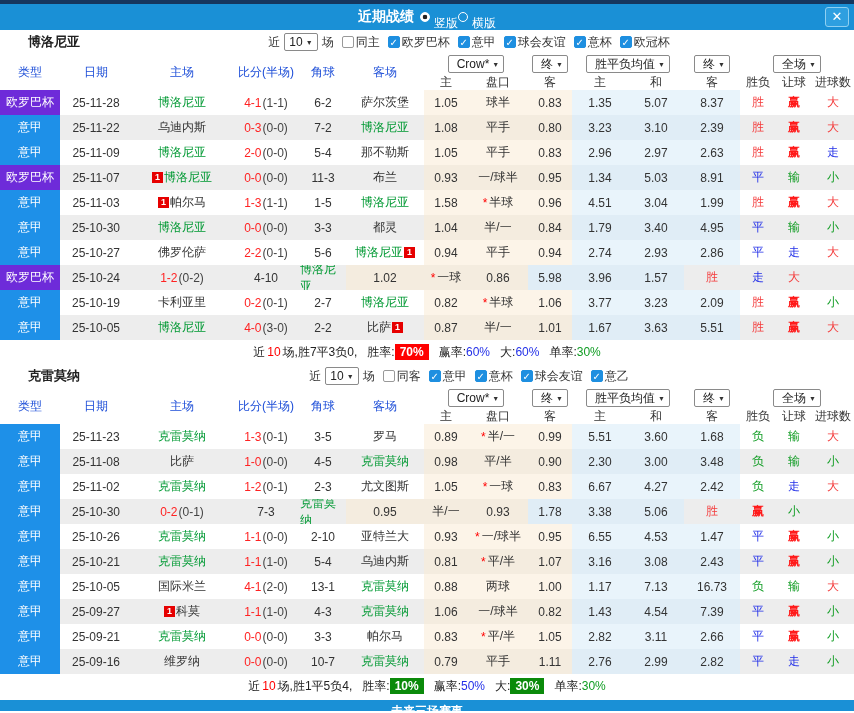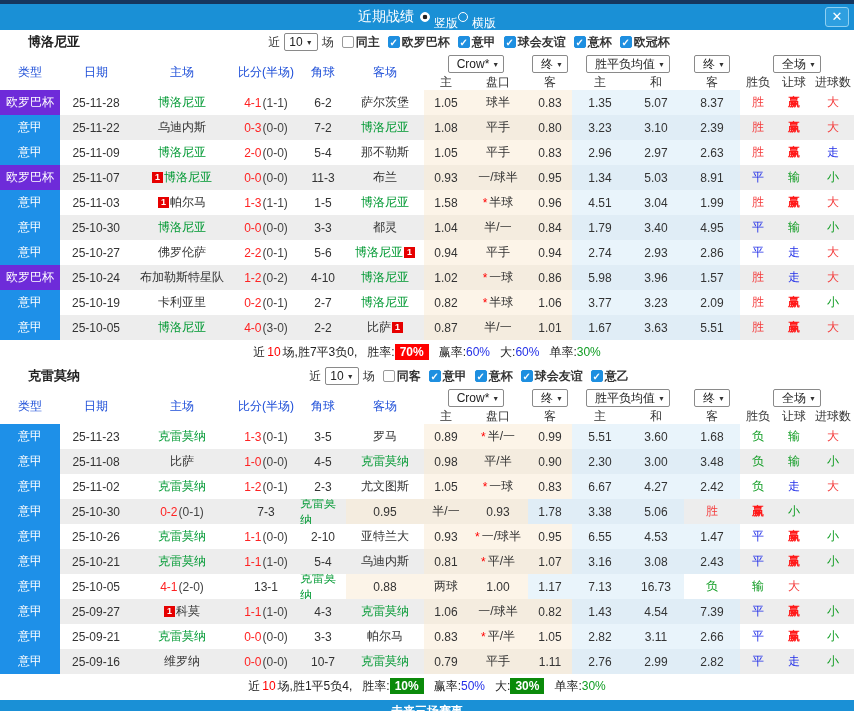--- a/index.html
+++ b/index.html
@@ -8,21 +8,21 @@
     width:854px; height:713px; overflow:hidden; background:#fff;
     font-family:"Liberation Sans", sans-serif; font-size:12px; color:#333;
     position:relative;
   }
   .topstrip { height:4px; background:#16365e; }
   .titlebar {
     height:26px; background:#1a90d6; position:relative;
     display:flex; align-items:center; justify-content:center; color:#fff;
   }
   .title-group { display:flex; align-items:center; gap:6px; }
-  .app-title { font-size:14px; font-weight:normal; }
+  .app-title { font-size:14px; font-weight:bold; }
   .radio-wrap { display:inline-flex; align-items:center; gap:4px; cursor:pointer; }
   .radio {
     width:10px; height:10px; border:1px solid #fff; border-radius:50%;
     display:inline-block; background:transparent;
   }
   .radio.sel { background:radial-gradient(circle,#222 0 2px,#fff 2.6px); }
   .radio-label { font-size:12px; color:#fff;margin-top:12px; }
   .close-btn {
     position:absolute; right:5px; top:3px; width:24px; height:20px;
     background:#2e9fe0; border:1px solid #8fd0f2; border-radius:3px;
@@ -33,21 +33,21 @@
   .filters {
     display:flex; align-items:center; gap:4px; margin:0 auto;
     transform:translateX(42px); white-space:nowrap;
   }
   .selbox {
     display:inline-flex; align-items:center; background:#fff;
     border:1px solid #8a8a8a; border-radius:2px; padding:0 4px; height:18px;
     font-size:12px; color:#222; cursor:pointer; gap:3px;
   }
   .caret { font-size:7px; color:#333; }
-  .cb-wrap { display:inline-flex; align-items:center; gap:2px; cursor:pointer; margin-left:4px;font-weight:bold; }
+  .cb-wrap { display:inline-flex; align-items:center; gap:2px; cursor:pointer; margin-left:4px; }
   .cb {
     width:12px; height:12px; border:1px solid #999; background:#fff;
     display:inline-block; text-align:center; line-height:12px; font-size:10px;
     border-radius:2px;
   }
   .cb.on { background:#1e8fe0; border-color:#1e8fe0; color:#fff; }
   .grid15 {
     display:grid;
     grid-template-columns:60px 72px 100px 68px 46px 78px 44px 60px 44px 56px 56px 56px 36px 36px 42px;
   }
@@ -368,23 +368,20 @@
         <div class="cell wdl">2.93</div>
         <div class="cell wdl">2.86</div>
         <div class="cell c-b">平</div>
         <div class="cell c-b">走</div>
         <div class="cell c-r">大</div>
       </div>
       <div class="grid15 row">
         <div class="cell type europa">欧罗巴杯</div>
         <div class="cell">25-10-24</div>
         <div class="cell">
-          <span>布加勒斯特星队</span>
-        </div>
-        <div class="cell">
           <span class="score-red">1-2</span>
           <span class="half">(0-2)</span>
         </div>
         <div class="cell">4-10</div>
         <div class="cell">
           <span class="t-green">博洛尼亚</span>
         </div>
         <div class="cell crow">1.02</div>
         <div class="cell crow">
           <span class="star">*</span>
@@ -685,20 +682,23 @@
         <div class="cell wdl">3.08</div>
         <div class="cell wdl">2.43</div>
         <div class="cell c-b">平</div>
         <div class="cell c-R">赢</div>
         <div class="cell c-g">小</div>
       </div>
       <div class="grid15 row">
         <div class="cell type serie">意甲</div>
         <div class="cell">25-10-05</div>
         <div class="cell">
+          <span>国际米兰</span>
+        </div>
+        <div class="cell">
           <span class="score-red">4-1</span>
           <span class="half">(2-0)</span>
         </div>
         <div class="cell">13-1</div>
         <div class="cell">
           <span class="t-green">克雷莫纳</span>
         </div>
         <div class="cell crow">0.88</div>
         <div class="cell crow">
           <span>两球</span>

